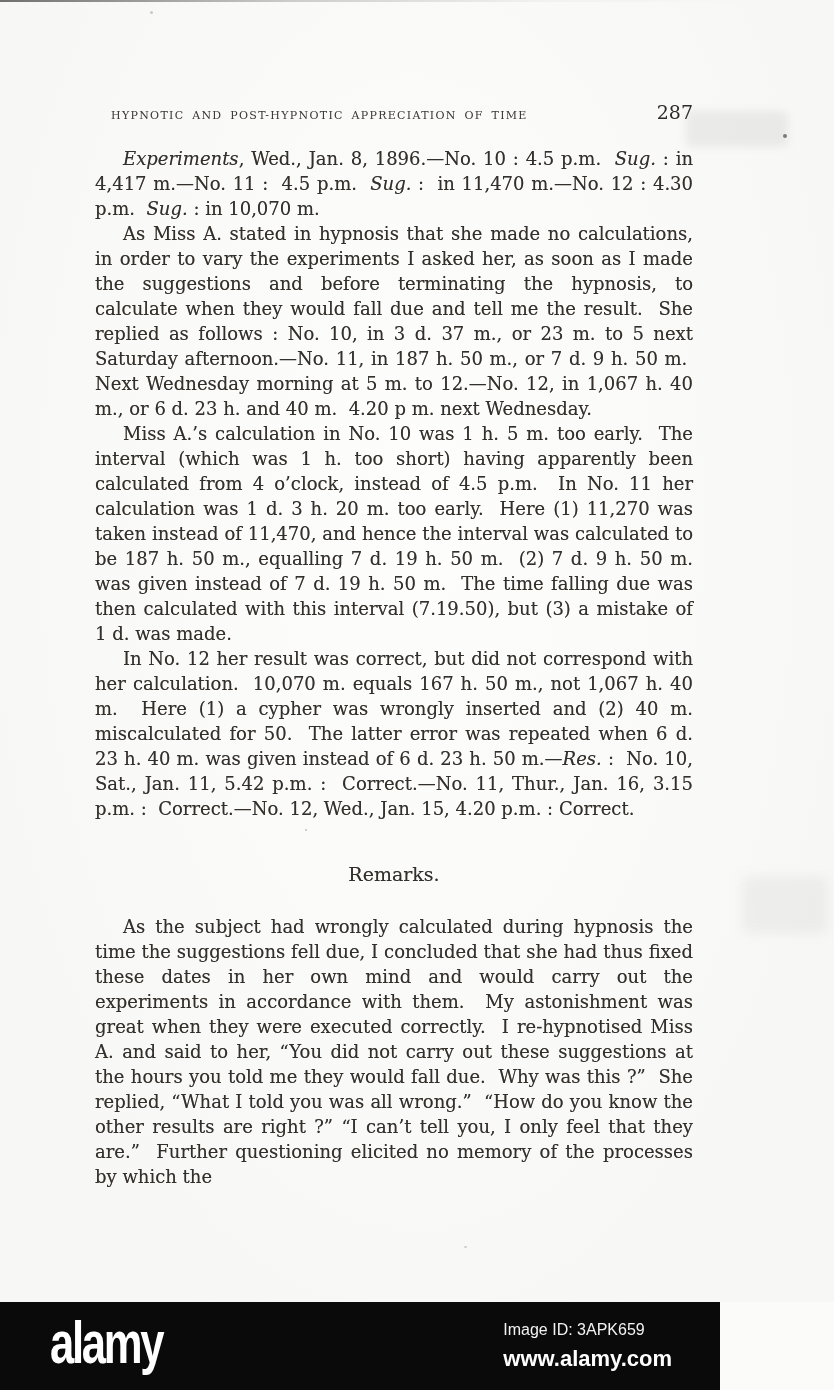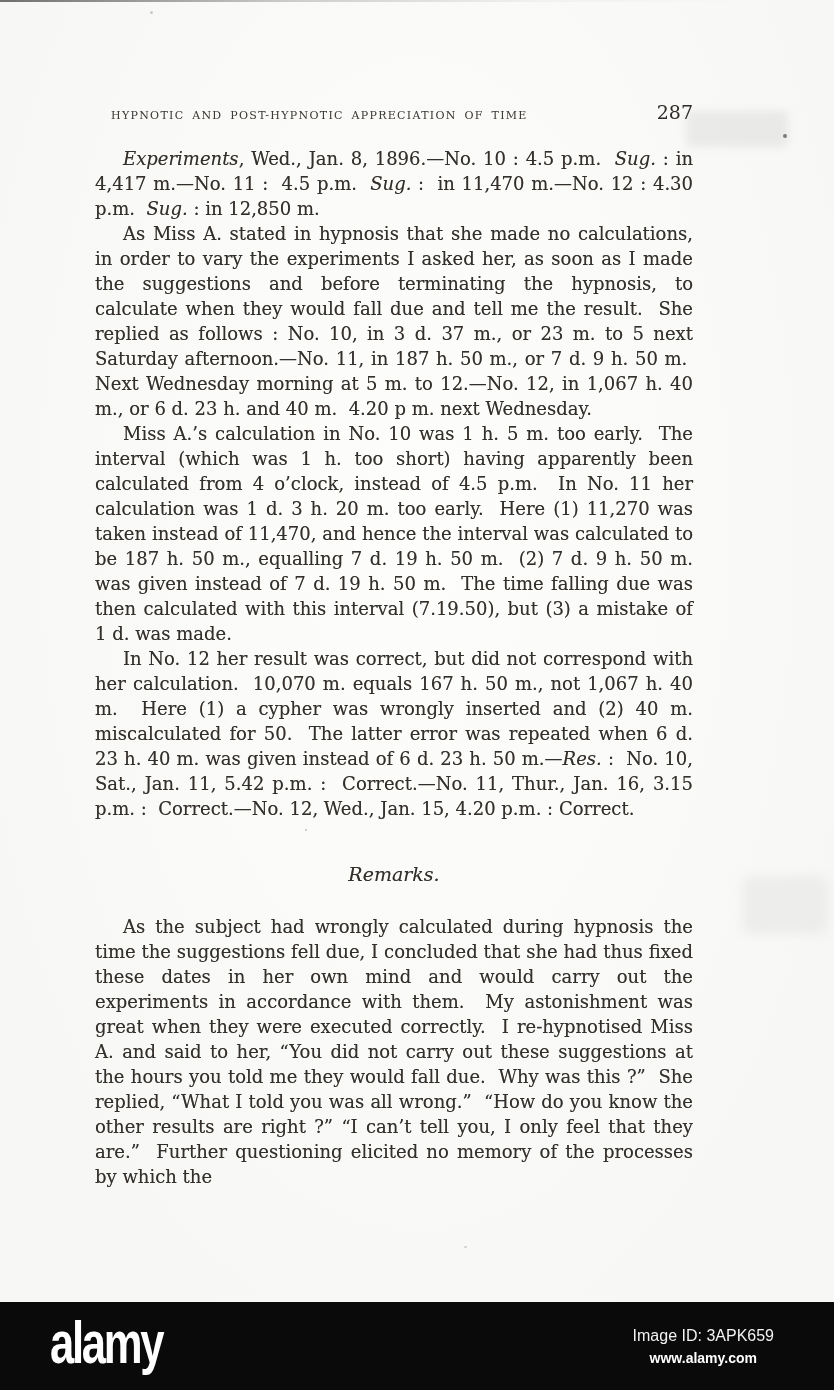--- a/index.html
+++ b/index.html
@@ -61,21 +61,20 @@
     text-shadow: 0 0 0.4px rgba(40,35,30,0.45);
   }
   .para {
     margin: 0;
     text-indent: 28px;
   }
   .remarks {
     margin: 41px 0 27px 0;
     text-align: center;
     font-size: 19px;
-    font-style: italic;
     font-weight: normal;
     color: #332f2b;
   }
   .artifact {
     position: absolute;
     pointer-events: none;
   }
   .blob1 {
     left: 686px; top: 111px;
     width: 102px; height: 36px;
@@ -91,61 +90,61 @@
     filter: blur(6px);
   }
   .speck { position: absolute; background: rgba(30,30,30,0.55); border-radius: 50%; }
   .s1 { left: 783px; top: 134px; width: 4px; height: 4px; }
   .s2 { left: 305px; top: 829px; width: 2px; height: 2px; opacity: .5; }
   .s3 { left: 150px; top: 11px; width: 3px; height: 3px; opacity: .4; }
   .s4 { left: 464px; top: 1246px; width: 3px; height: 2px; opacity: .35; }
   .footer-bar {
     position: absolute;
     left: 0; bottom: 0;
-    width: 834px; height: 88px;
+    width: 720px; height: 88px;
     background: #0a0a0a;
     display: flex;
     align-items: center;
     justify-content: space-between;
     box-sizing: border-box;
-    padding: 0 60px 0 50px;
+    padding: 0 48px 0 50px;
     font-family: "Liberation Sans", sans-serif;
     gap: 12px;
   }
   .alamy-logo {
     color: #ffffff;
     font-weight: 700;
     font-size: 56px;
     letter-spacing: -3px;
     transform: scaleX(0.78) scaleY(1.05);
     transform-origin: left center;
     line-height: 1;
     padding-bottom: 6px;
   }
   .footer-right {
-    text-align: center;
+    text-align: left;
     color: #ffffff;
     line-height: 1.5;
   }
   .fid { font-size: 16px; font-weight: 400; color: #f2f2f2; }
-  .furl { font-size: 14px; font-weight: 700; }
+  .furl { font-size: 22px; font-weight: 700; }
 </style>
 </head>
 <body>
 
 <div class="stage">
   <div class="paper">
 
     <div class="running-header">
       <span class="htitle">HYPNOTIC AND POST-HYPNOTIC APPRECIATION OF TIME</span>
       <span class="pagenum">287</span>
     </div>
 
     <div class="textcol">
-      <p class="para"><i>Experiments</i><span>, Wed., Jan. 8, 1896.—No. 10 : 4.5 p.m.&nbsp; </span><i>Sug.</i><span> : in 4,417 m.—No. 11 :&nbsp; 4.5 p.m.&nbsp; </span><i>Sug.</i><span> :&nbsp; in 11,470 m.—No. 12 : 4.30 p.m.&nbsp; </span><i>Sug.</i><span> : in 12,850 m.</span></p>
+      <p class="para"><i>Experiments</i><span>, Wed., Jan. 8, 1896.—No. 10 : 4.5 p.m.&nbsp; </span><i>Sug.</i><span> : in 4,417 m.—No. 11 :&nbsp; 4.5 p.m.&nbsp; </span><i>Sug.</i><span> :&nbsp; in 11,470 m.—No. 12 : 4.30 p.m.&nbsp; </span><i>Sug.</i><span> : in 10,070 m.</span></p>
       <p class="para"><span>As Miss A. stated in hypnosis that she made no calculations, in order to vary the experiments I asked her, as soon as I made the suggestions and before terminating the hypnosis, to calculate when they would fall due and tell me the result.&nbsp; She replied as follows : No. 10, in 3 d. 37 m., or 23 m. to 5 next Saturday afternoon.—No. 11, in 187 h. 50 m., or 7 d. 9 h. 50 m.&nbsp; Next Wednesday morning at 5 m. to 12.—No. 12, in 1,067 h. 40 m., or 6 d. 23 h. and 40 m.&nbsp; 4.20 p m. next Wednesday.</span></p>
       <p class="para"><span>Miss A.’s calculation in No. 10 was 1 h. 5 m. too early.&nbsp; The interval (which was 1 h. too short) having apparently been calculated from 4 o’clock, instead of 4.5 p.m.&nbsp; In No. 11 her calculation was 1 d. 3 h. 20 m. too early.&nbsp; Here (1) 11,270 was taken instead of 11,470, and hence the interval was calculated to be 187 h. 50 m., equalling 7 d. 19 h. 50 m.&nbsp; (2) 7 d. 9 h. 50 m. was given instead of 7 d. 19 h. 50 m.&nbsp; The time falling due was then calculated with this interval (7.19.50), but (3) a mistake of 1 d. was made.</span></p>
       <p class="para"><span>In No. 12 her result was correct, but did not correspond with her calculation.&nbsp; 10,070 m. equals 167 h. 50 m., not 1,067 h. 40 m.&nbsp; Here (1) a cypher was wrongly inserted and (2) 40 m. miscalculated for 50.&nbsp; The latter error was repeated when 6 d. 23 h. 40 m. was given instead of 6 d. 23 h. 50 m.—</span><i>Res.</i><span> :&nbsp; No. 10, Sat., Jan. 11, 5.42 p.m. :&nbsp; Correct.—No. 11, Thur., Jan. 16, 3.15 p.m. :&nbsp; Correct.—No. 12, Wed., Jan. 15, 4.20 p.m. : Correct.</span></p>
       <h2 class="remarks">Remarks.</h2>
       <p class="para"><span>As the subject had wrongly calculated during hypnosis the time the suggestions fell due, I concluded that she had thus fixed these dates in her own mind and would carry out the experiments in accordance with them.&nbsp; My astonishment was great when they were executed correctly.&nbsp; I re-hypnotised Miss A. and said to her, “You did not carry out these suggestions at the hours you told me they would fall due.&nbsp; Why was this ?”&nbsp; She replied, “What I told you was all wrong.”&nbsp; “How do you know the other results are right ?” “I can’t tell you, I only feel that they are.”&nbsp; Further questioning elicited no memory of the processes by which the</span></p>
     </div>
 
     <div class="artifact blob1"></div>
     <div class="artifact blob2"></div>
     <div class="speck s1"></div>

